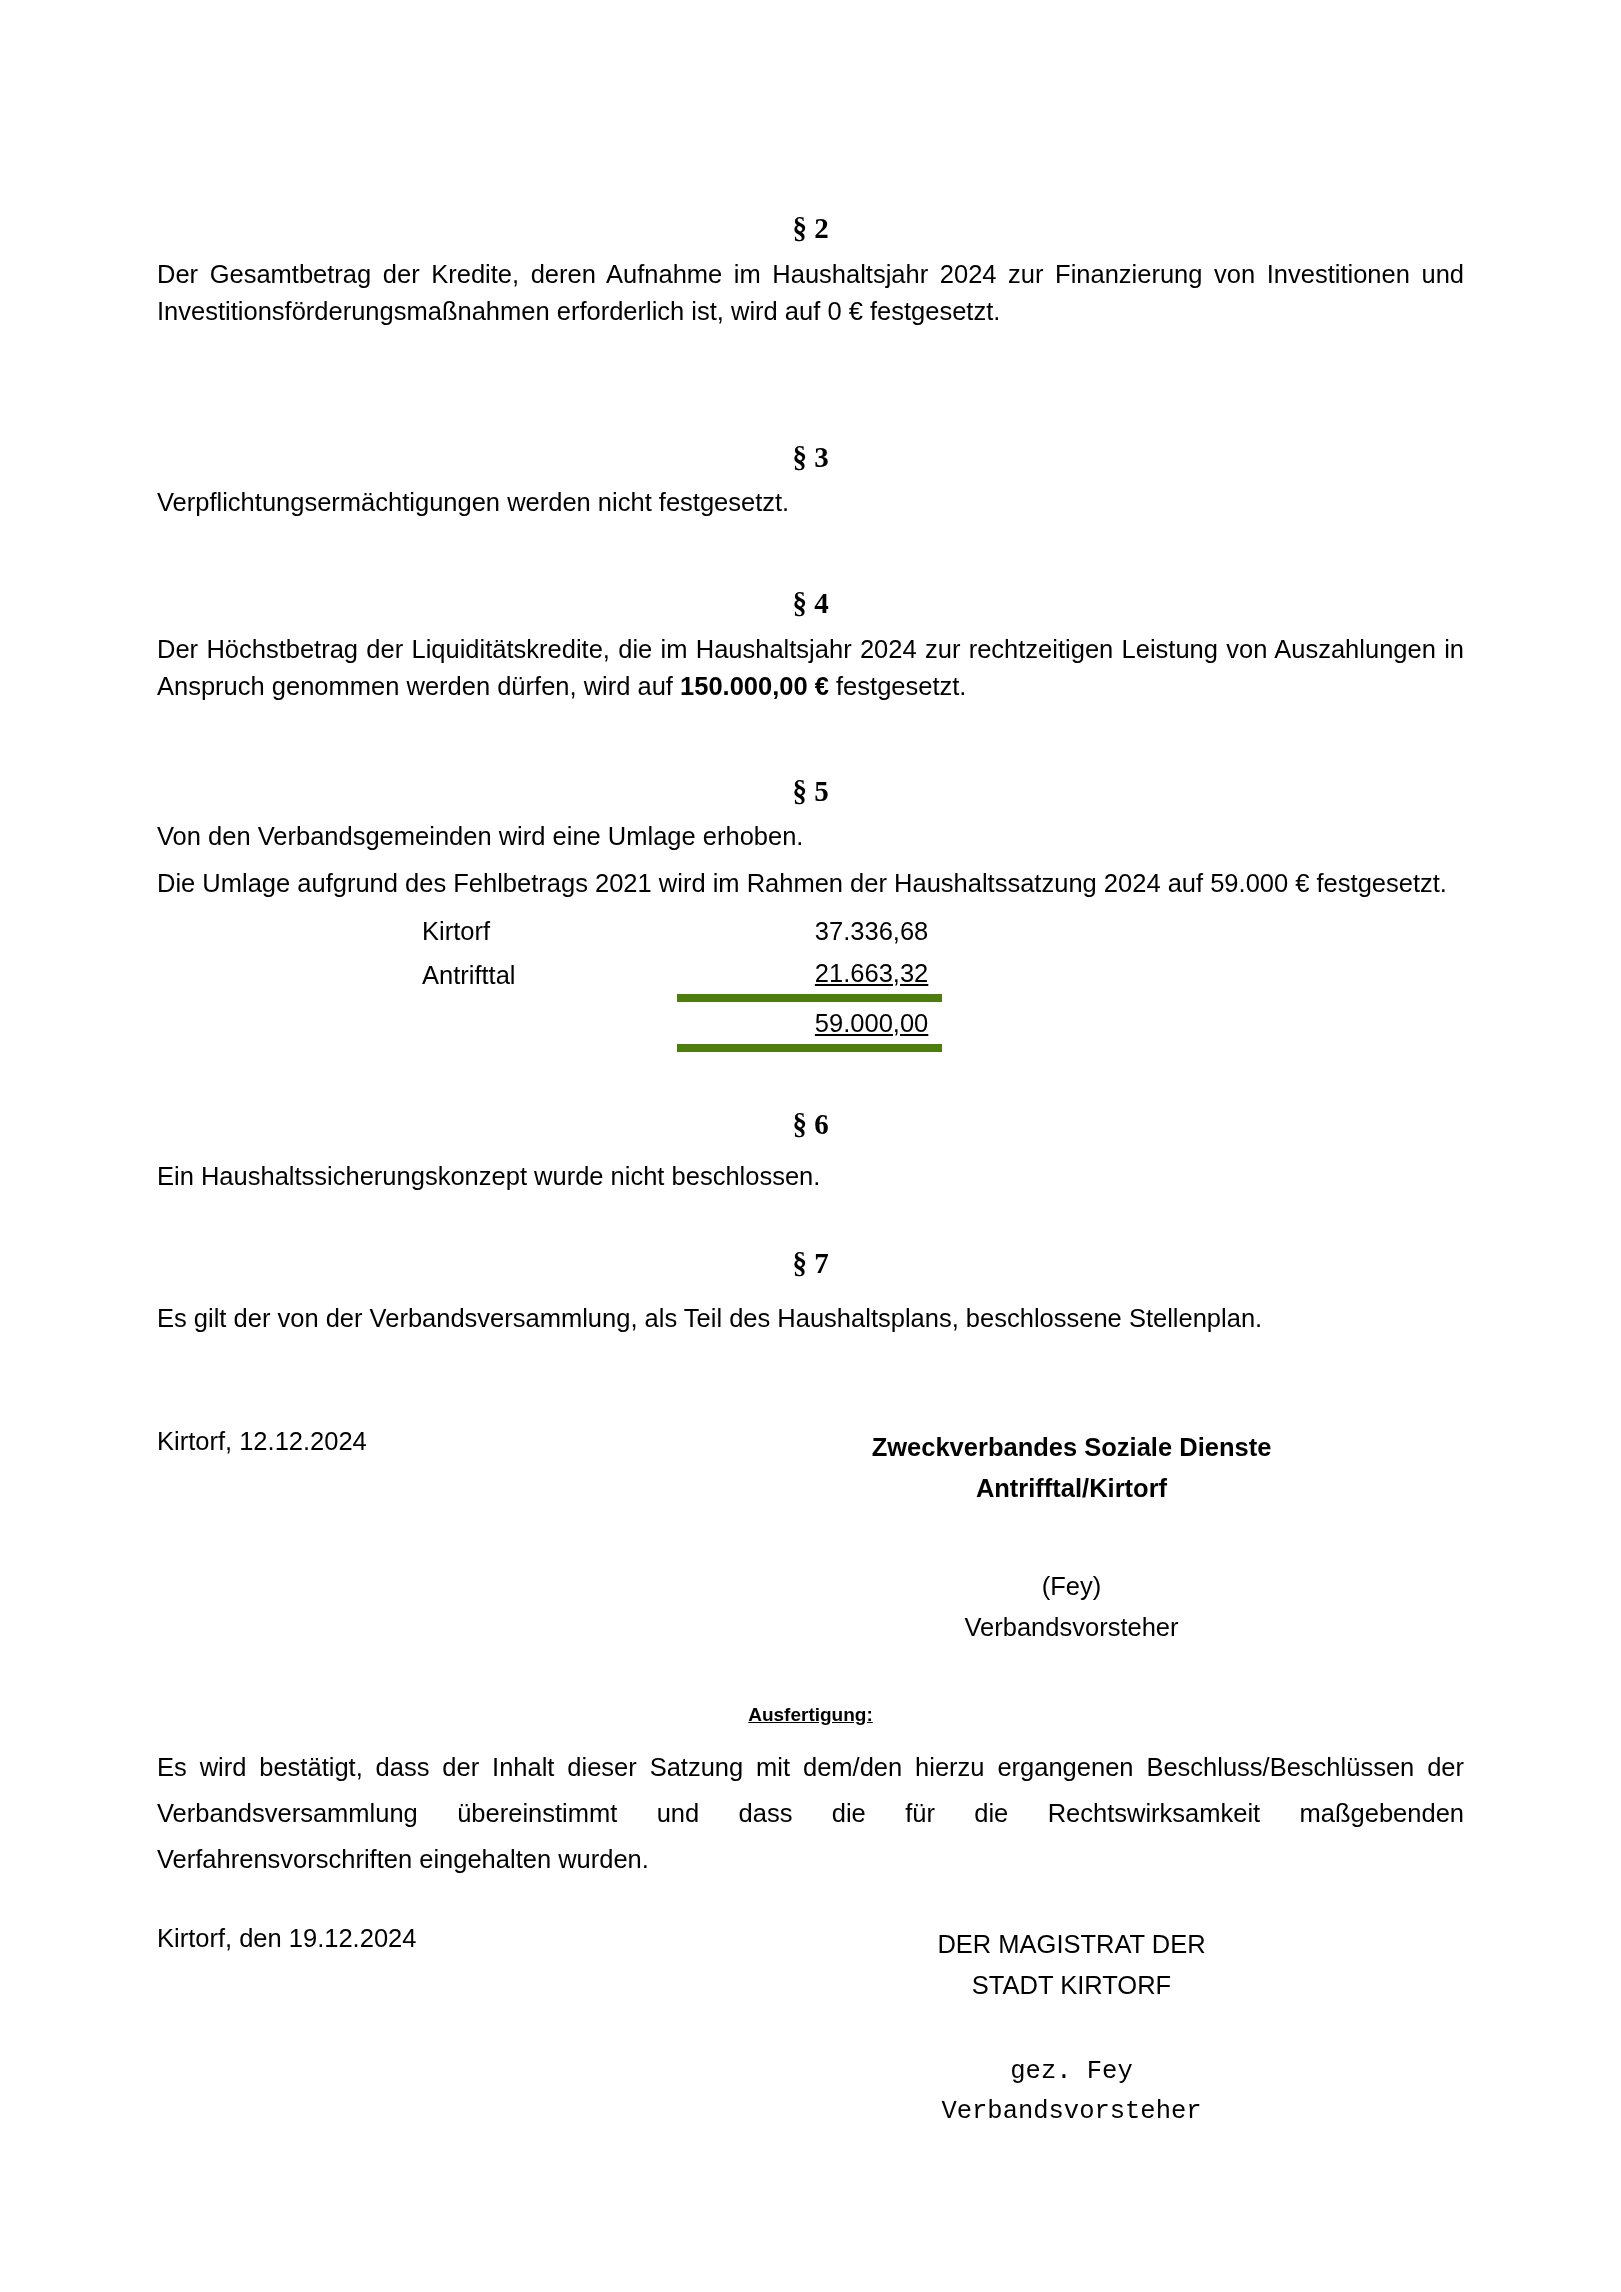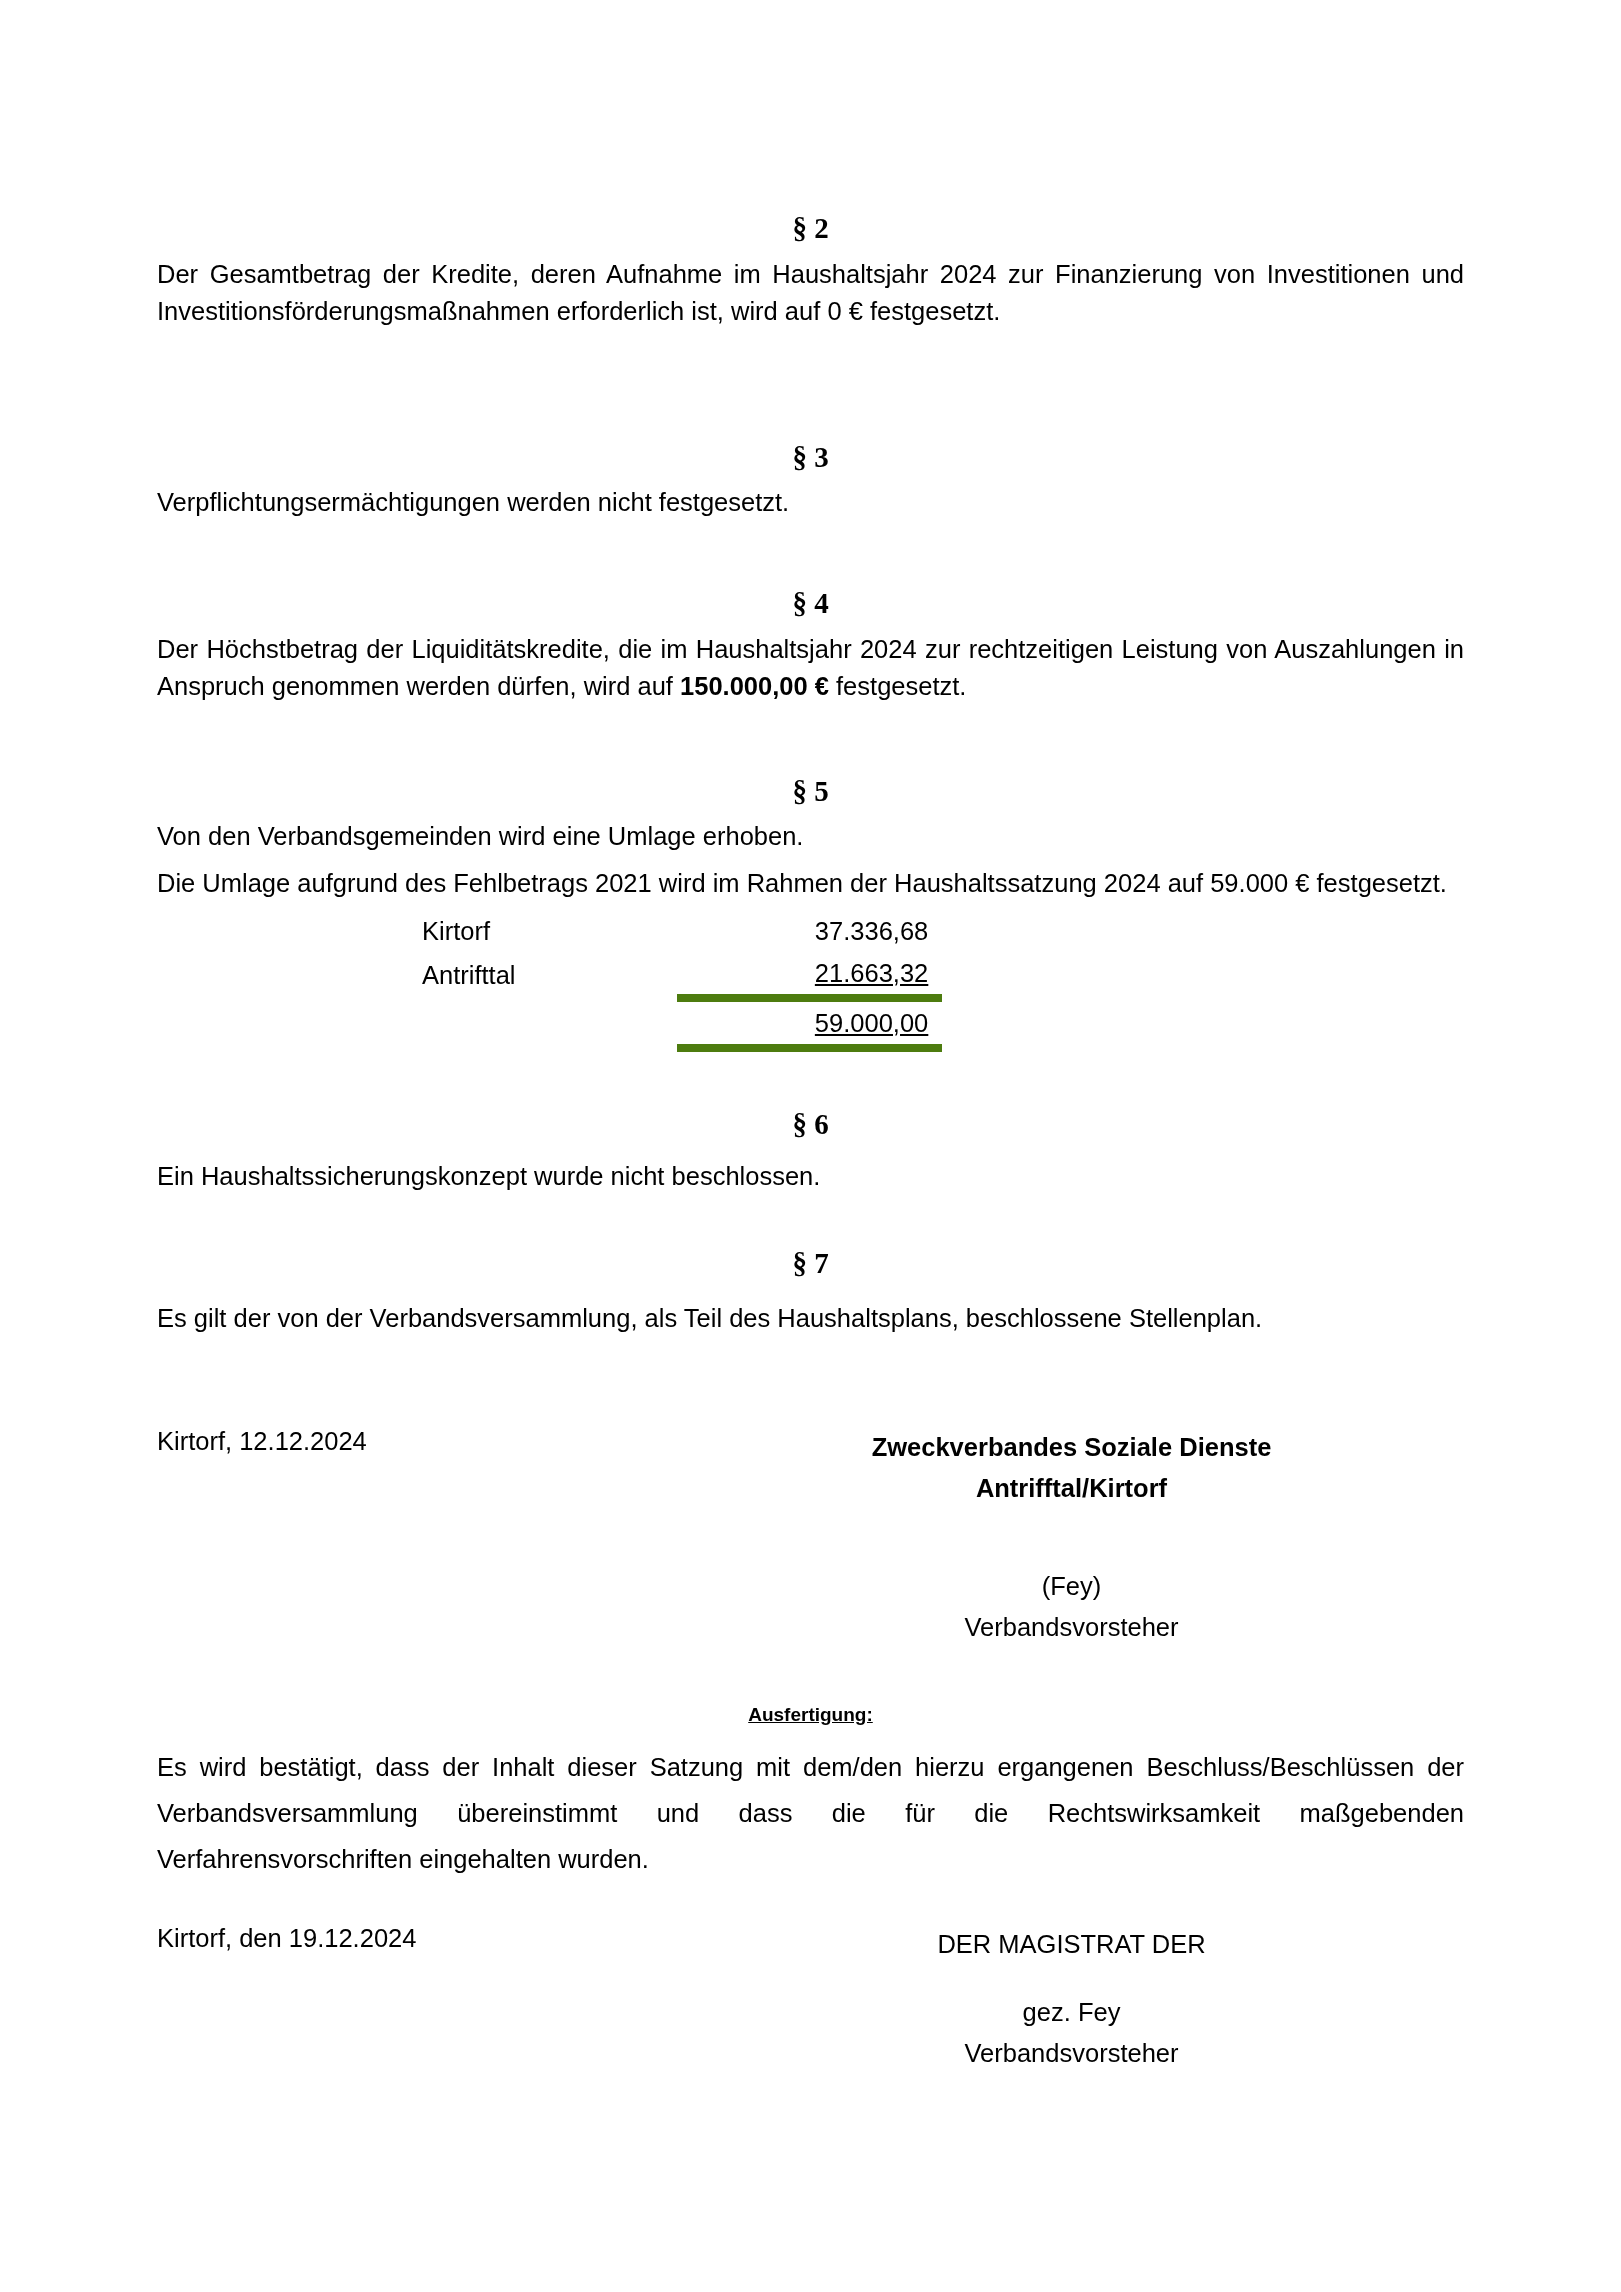--- a/index.html
+++ b/index.html
@@ -80,21 +80,21 @@
     font-weight: bold;
     font-size: 19px;
     text-decoration: underline;
   }
   .ausfertigung-body {
     margin-top: 18px;
     line-height: 1.8;
     text-align: justify;
   }
   .sig-row2 { margin-top: 41px; }
-  .signer-block2 { margin-top: 27px; }
+  .signer-block2 { margin-top: 46px; font-family: Liberation Mono, monospace; }
 </style>
 </head>
 <body>
 
 <div class="page">
 
   <div class="section">
     <p class="para-heading">§ 2</p>
     <p class="body-text justify">Der Gesamtbetrag der Kredite, deren Aufnahme im Haushaltsjahr 2024 zur Finanzierung von Investitionen und Investitionsförderungsmaßnahmen erforderlich ist, wird auf 0 € festgesetzt.</p>
   </div>
@@ -157,20 +157,21 @@
 
   <div class="section">
     <p class="ausfertigung-heading">Ausfertigung:</p>
     <p class="ausfertigung-body">Es wird bestätigt, dass der Inhalt dieser Satzung mit dem/den hierzu ergangenen Beschluss/Beschlüssen der Verbandsversammlung übereinstimmt und dass die für die Rechtswirksamkeit maßgebenden Verfahrensvorschriften eingehalten wurden.</p>
   </div>
 
   <div class="sig-row sig-row2">
     <span class="sig-left">Kirtorf, den 19.12.2024</span>
     <div class="sig-right">
       <div>DER MAGISTRAT DER</div>
+      <div>STADT KIRTORF</div>
     </div>
   </div>
 
   <div class="signer-block signer-block2">
     <div>gez. Fey</div>
     <div>Verbandsvorsteher</div>
   </div>
 
 </div>
 

